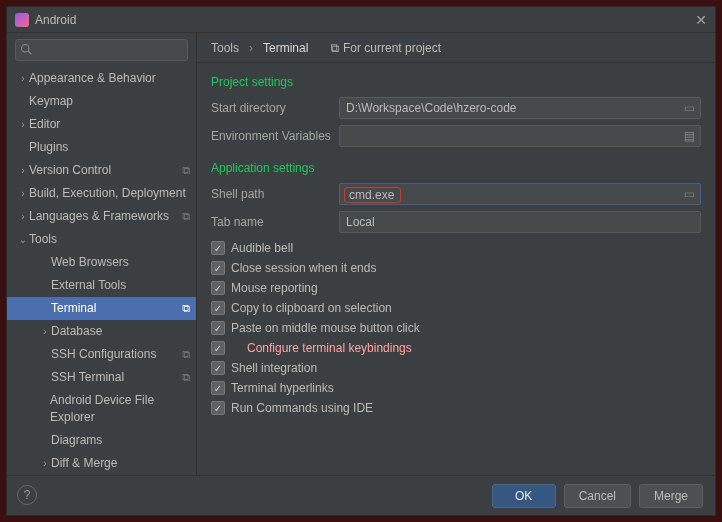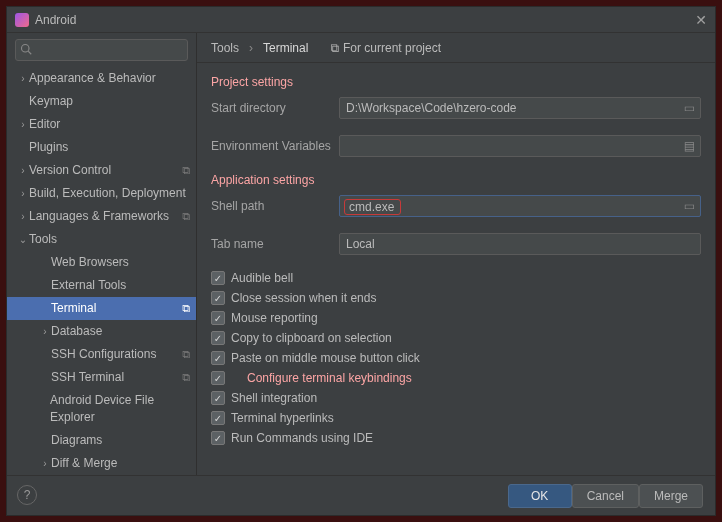--- a/index.html
+++ b/index.html
@@ -17,31 +17,31 @@
 .side-item.selected{background:#4b6eaf;color:#fff}
 .side-item.selected *{color:#fff}
 .chev{width:12px;display:inline-block;text-align:center;color:#9a9a9a;font-size:10px}
 .lvl1{padding-left:32px}
 .badge{position:absolute;right:6px;color:#7a7a7a;font-size:11px}
 .content{flex:1;display:flex;flex-direction:column;overflow:hidden}
 .crumbs{height:30px;display:flex;align-items:center;padding:0 14px;gap:10px;border-bottom:1px solid #323232}
 .crumb-sep{color:#888}
 .for-proj{color:#888;display:flex;align-items:center;gap:4px;margin-left:12px}
 .pane{flex:1;padding:10px 14px 10px 14px;overflow:auto}
-.section-title{color:#fca5a5;margin:2px 0 8px 0}
-.row{display:flex;align-items:center;margin-bottom:16px}
+.section-title{color:#22c55e;margin:2px 0 8px 0}
+.row{display:flex;align-items:center;margin-bottom:6px}
 .row label{width:128px;color:#a5a5a5}
 .field{flex:1;background:#45494a;border:1px solid #5a5a5a;border-radius:2px;padding:3px 22px 3px 6px;height:22px;color:#bbb;position:relative}
 .field input{background:transparent;border:none;width:100%;color:#bbb;outline:none}
 .field .tail{position:absolute;right:5px;top:3px;color:#888}
 .hl-box{border:1.5px solid #c63a3a;border-radius:3px;padding:0 6px 0 4px;margin-left:-2px;display:inline-block}
 .check-row{display:flex;align-items:center;gap:6px;margin:6px 0}
 .chk{width:14px;height:14px;background:#5c6164;border:1px solid #777;border-radius:2px;display:flex;align-items:center;justify-content:center;color:#d6d6d6;font-size:10px;cursor:pointer}
 .link{color:#fca5a5;cursor:pointer;margin-left:16px}
-.footer{height:40px;border-top:1px solid #323232;display:flex;align-items:center;justify-content:flex-end;padding:4px 12px;}
+.footer{height:40px;border-top:1px solid #323232;display:flex;align-items:center;justify-content:flex-end;padding:4px 12px;gap:8px}
 .btn{min-width:64px;padding:4px 14px;background:#4c5052;border:1px solid #5e6060;border-radius:3px;cursor:pointer;text-align:center}
 .btn.primary{background:#365880;border-color:#4a688c;color:#e6e6e6}
 .help{position:absolute;left:10px;bottom:10px;width:20px;height:20px;border:1px solid #666;border-radius:10px;display:flex;align-items:center;justify-content:center;color:#999;cursor:pointer}
 .close-x{margin-left:auto;color:#a0a0a0;cursor:pointer;font-size:14px}
 svg{display:block}
 </style>
 </head>
 <body>
 
 <div class="dialog">

